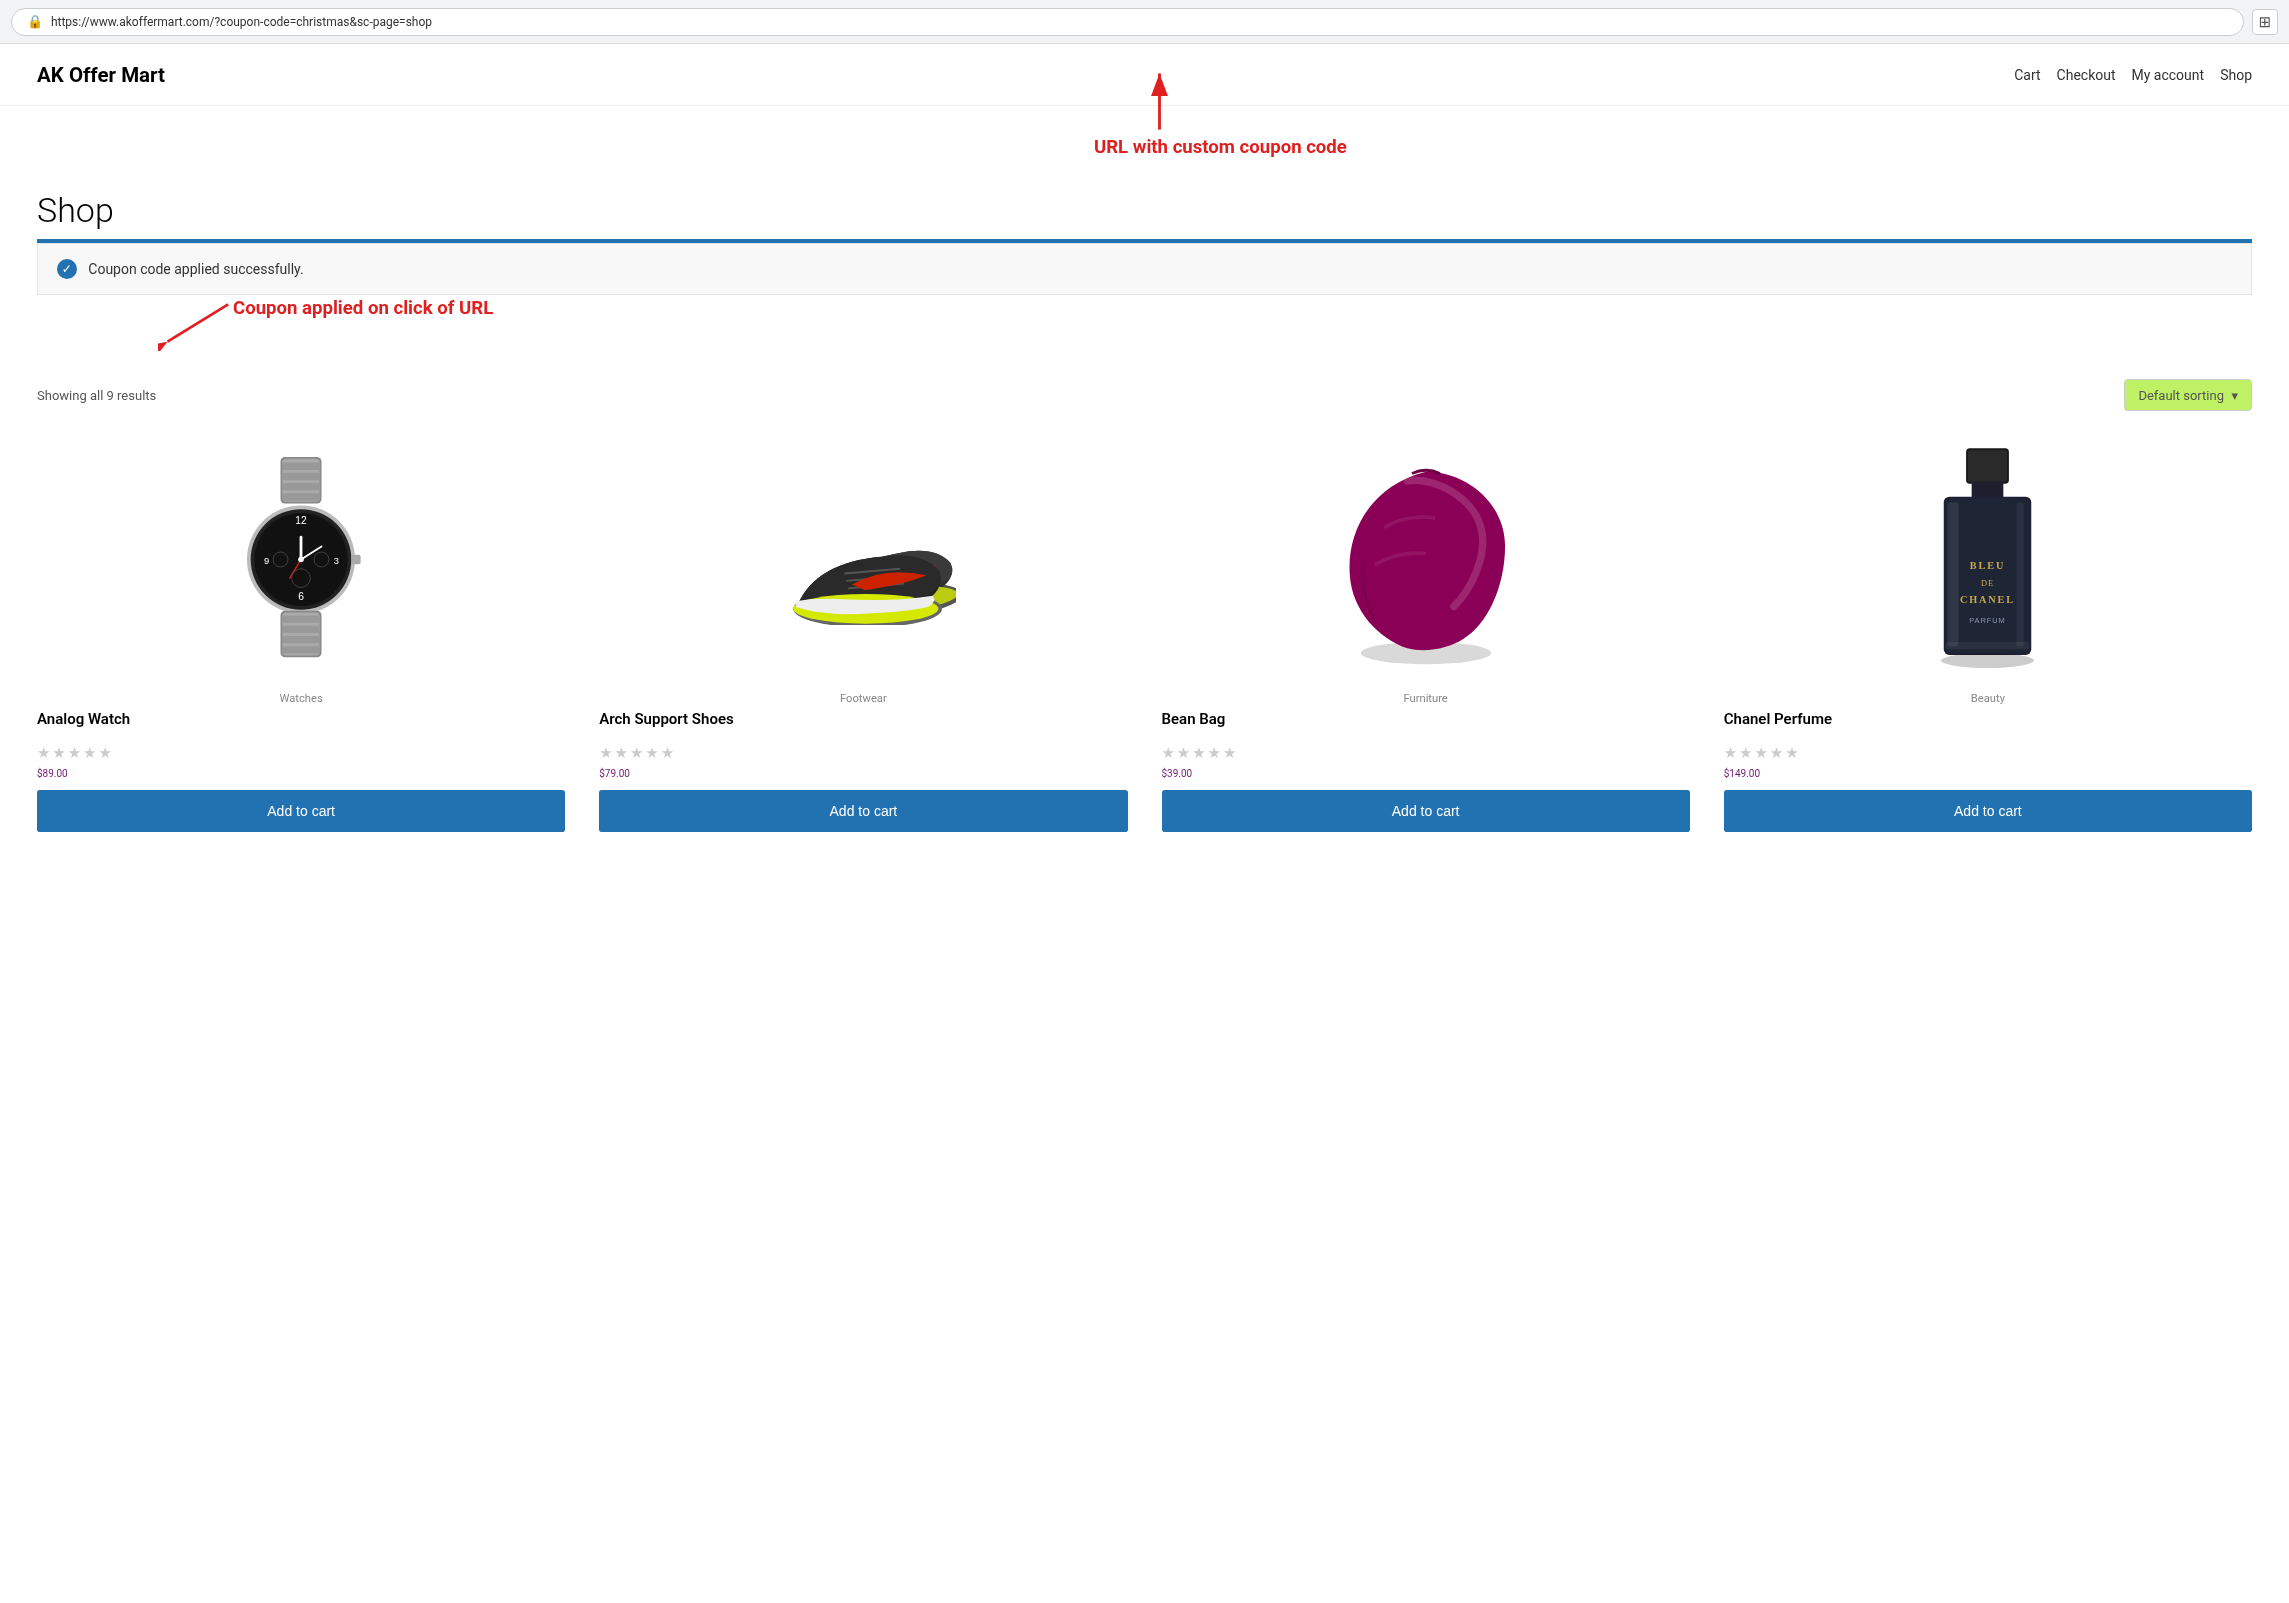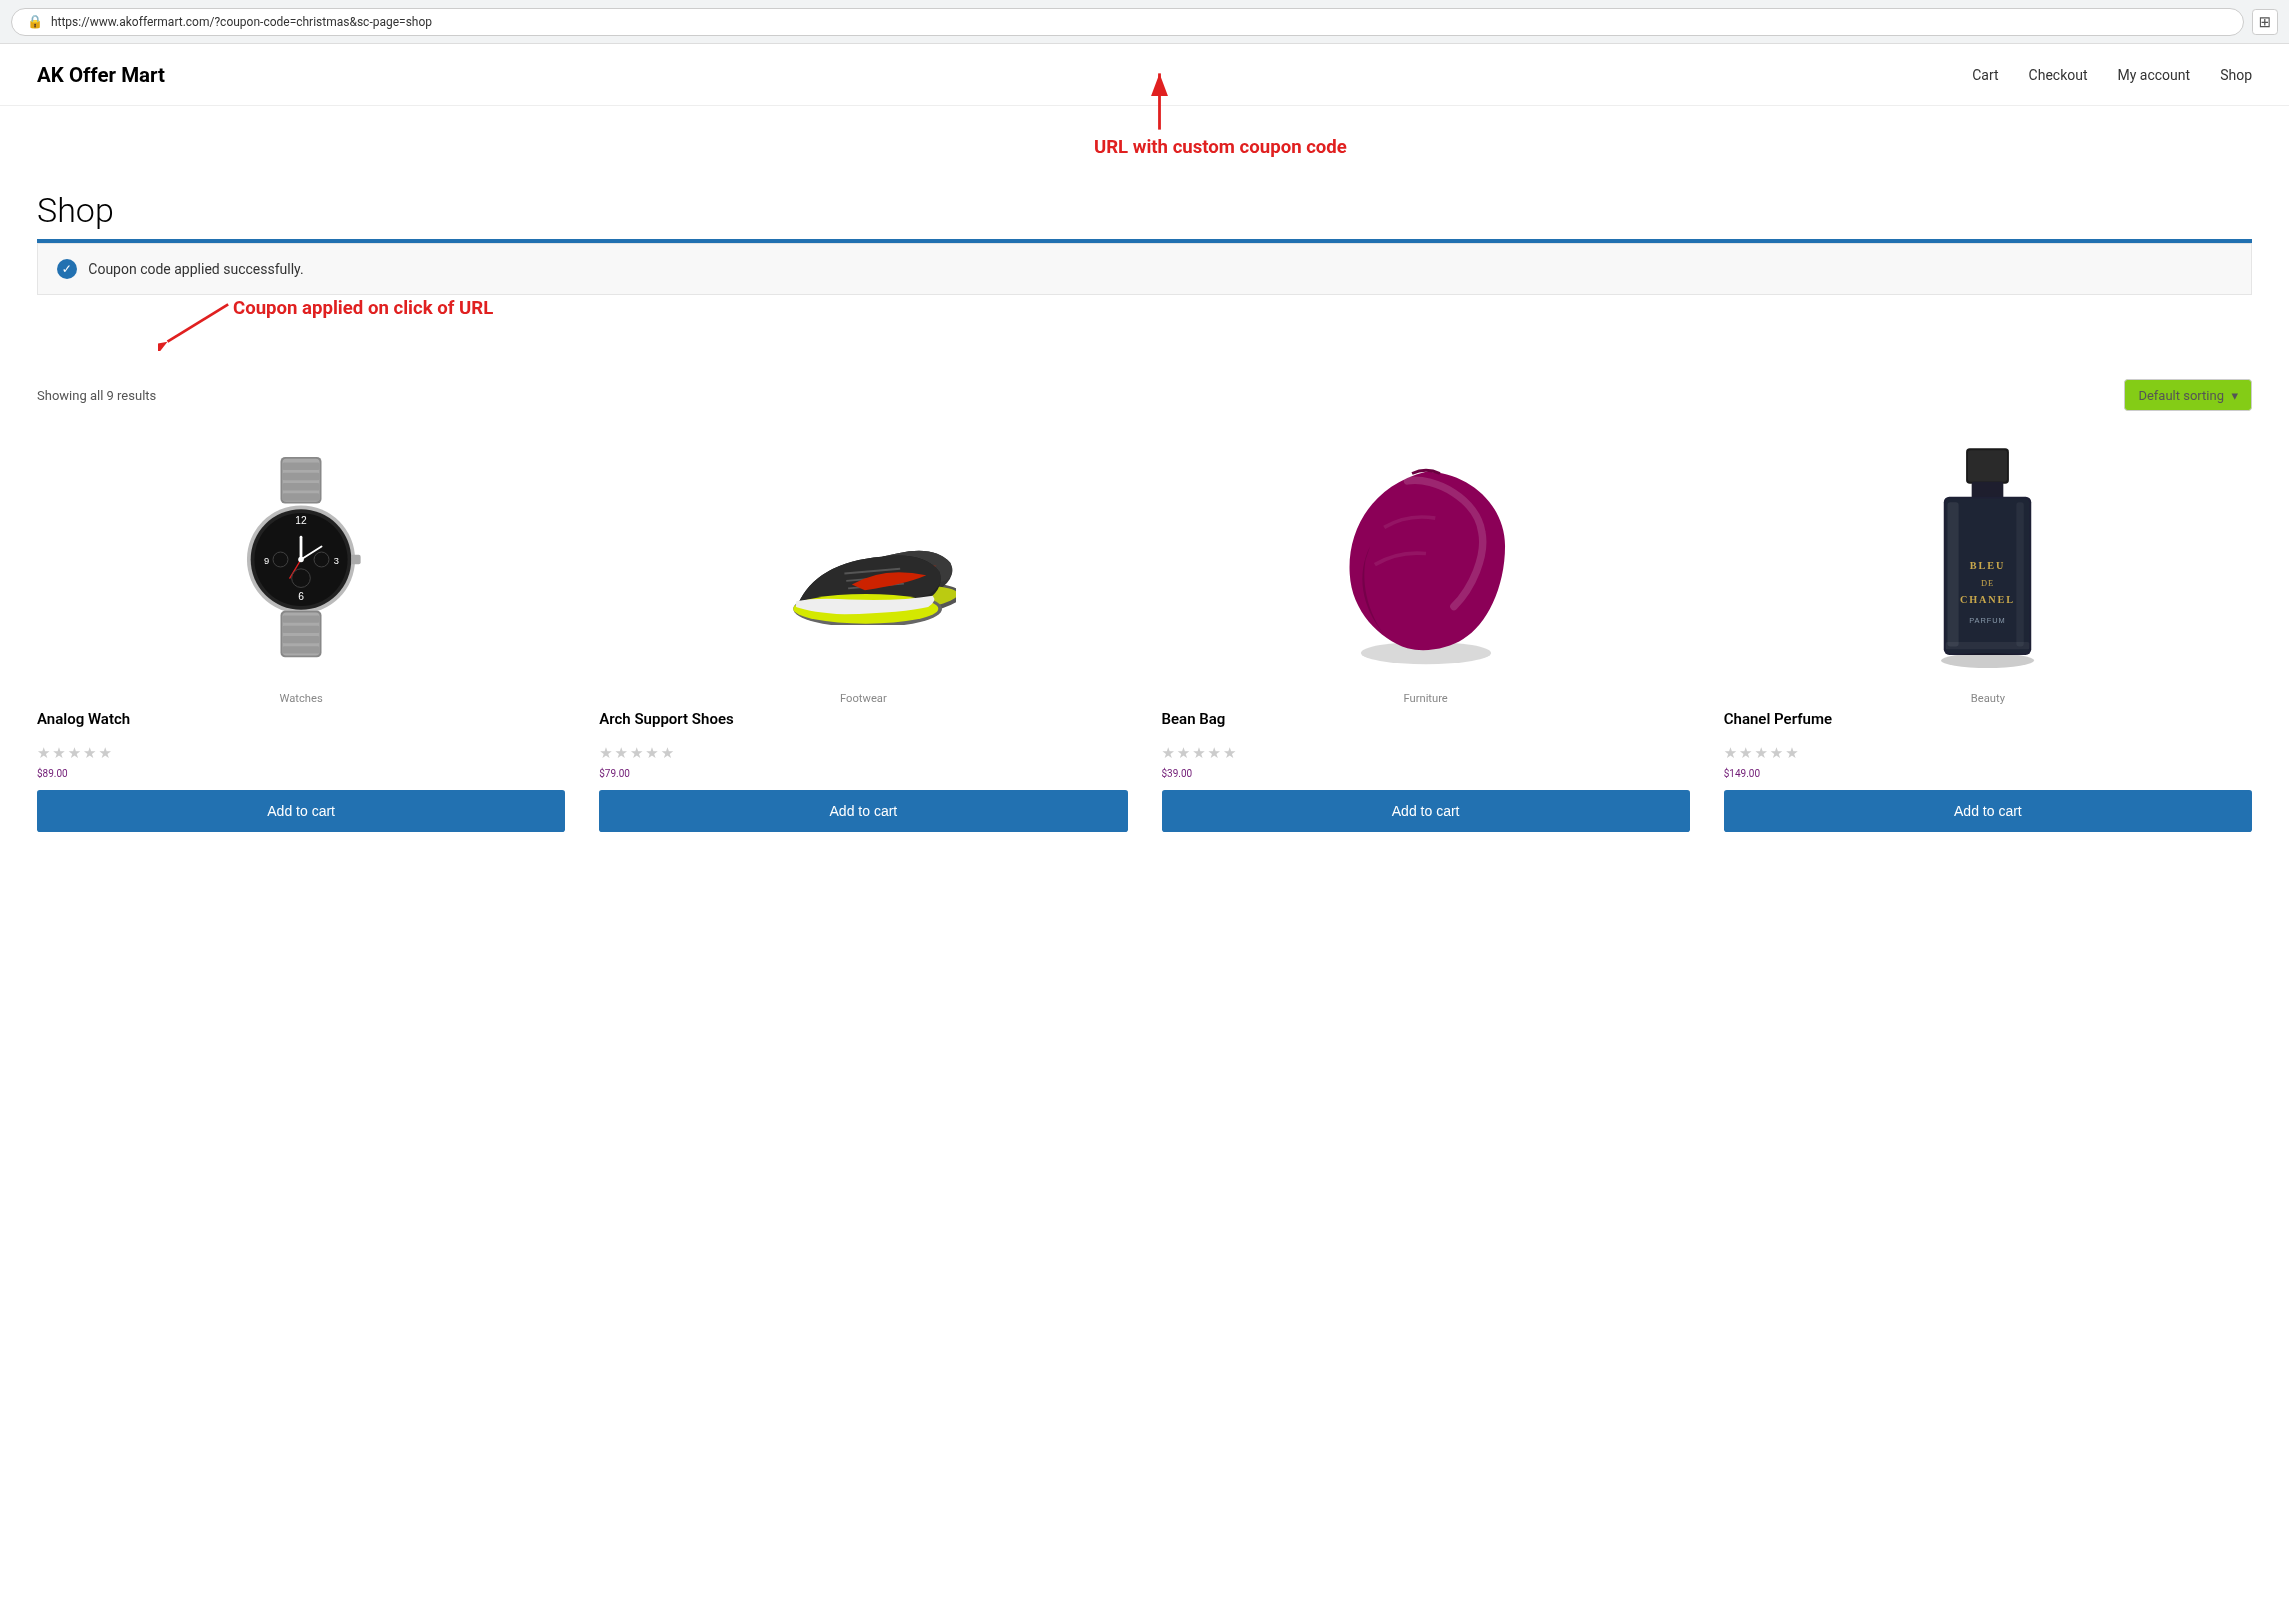--- a/index.html
+++ b/index.html
@@ -48,21 +48,21 @@
       padding: 18.6px 37px;
       border-bottom: 0.9px solid #eee;
     }
     .site-logo {
       font-size: 20.5px;
       font-weight: 700;
       color: #000;
     }
     .site-nav {
       display: flex;
-      gap: 30px;
+      gap: 16px;
       align-items: flex-start;
       margin-left: 8px;
     }
     .site-nav a {
       text-decoration: none;
       color: #333;
       font-size: 14px;
       cursor: pointer;
     }
 
@@ -118,21 +118,21 @@
     .sort-dropdown {
       display: flex;
       align-items: flex-start;
       gap: 7.5px;
       border: 0.9px solid #ccc;
       padding: 7.5px 13px;
       border-radius: 3.7px;
       font-size: 13px;
       color: #555;
       cursor: pointer;
-      background: #84cc16;
+      background: #bef264;
     }
 
     
     .product-grid {
       display: grid;
       grid-template-columns: repeat(4, 1fr);
       gap: 34px;
       padding: 18.6px 37px 37px;
     }
     .product-card {

